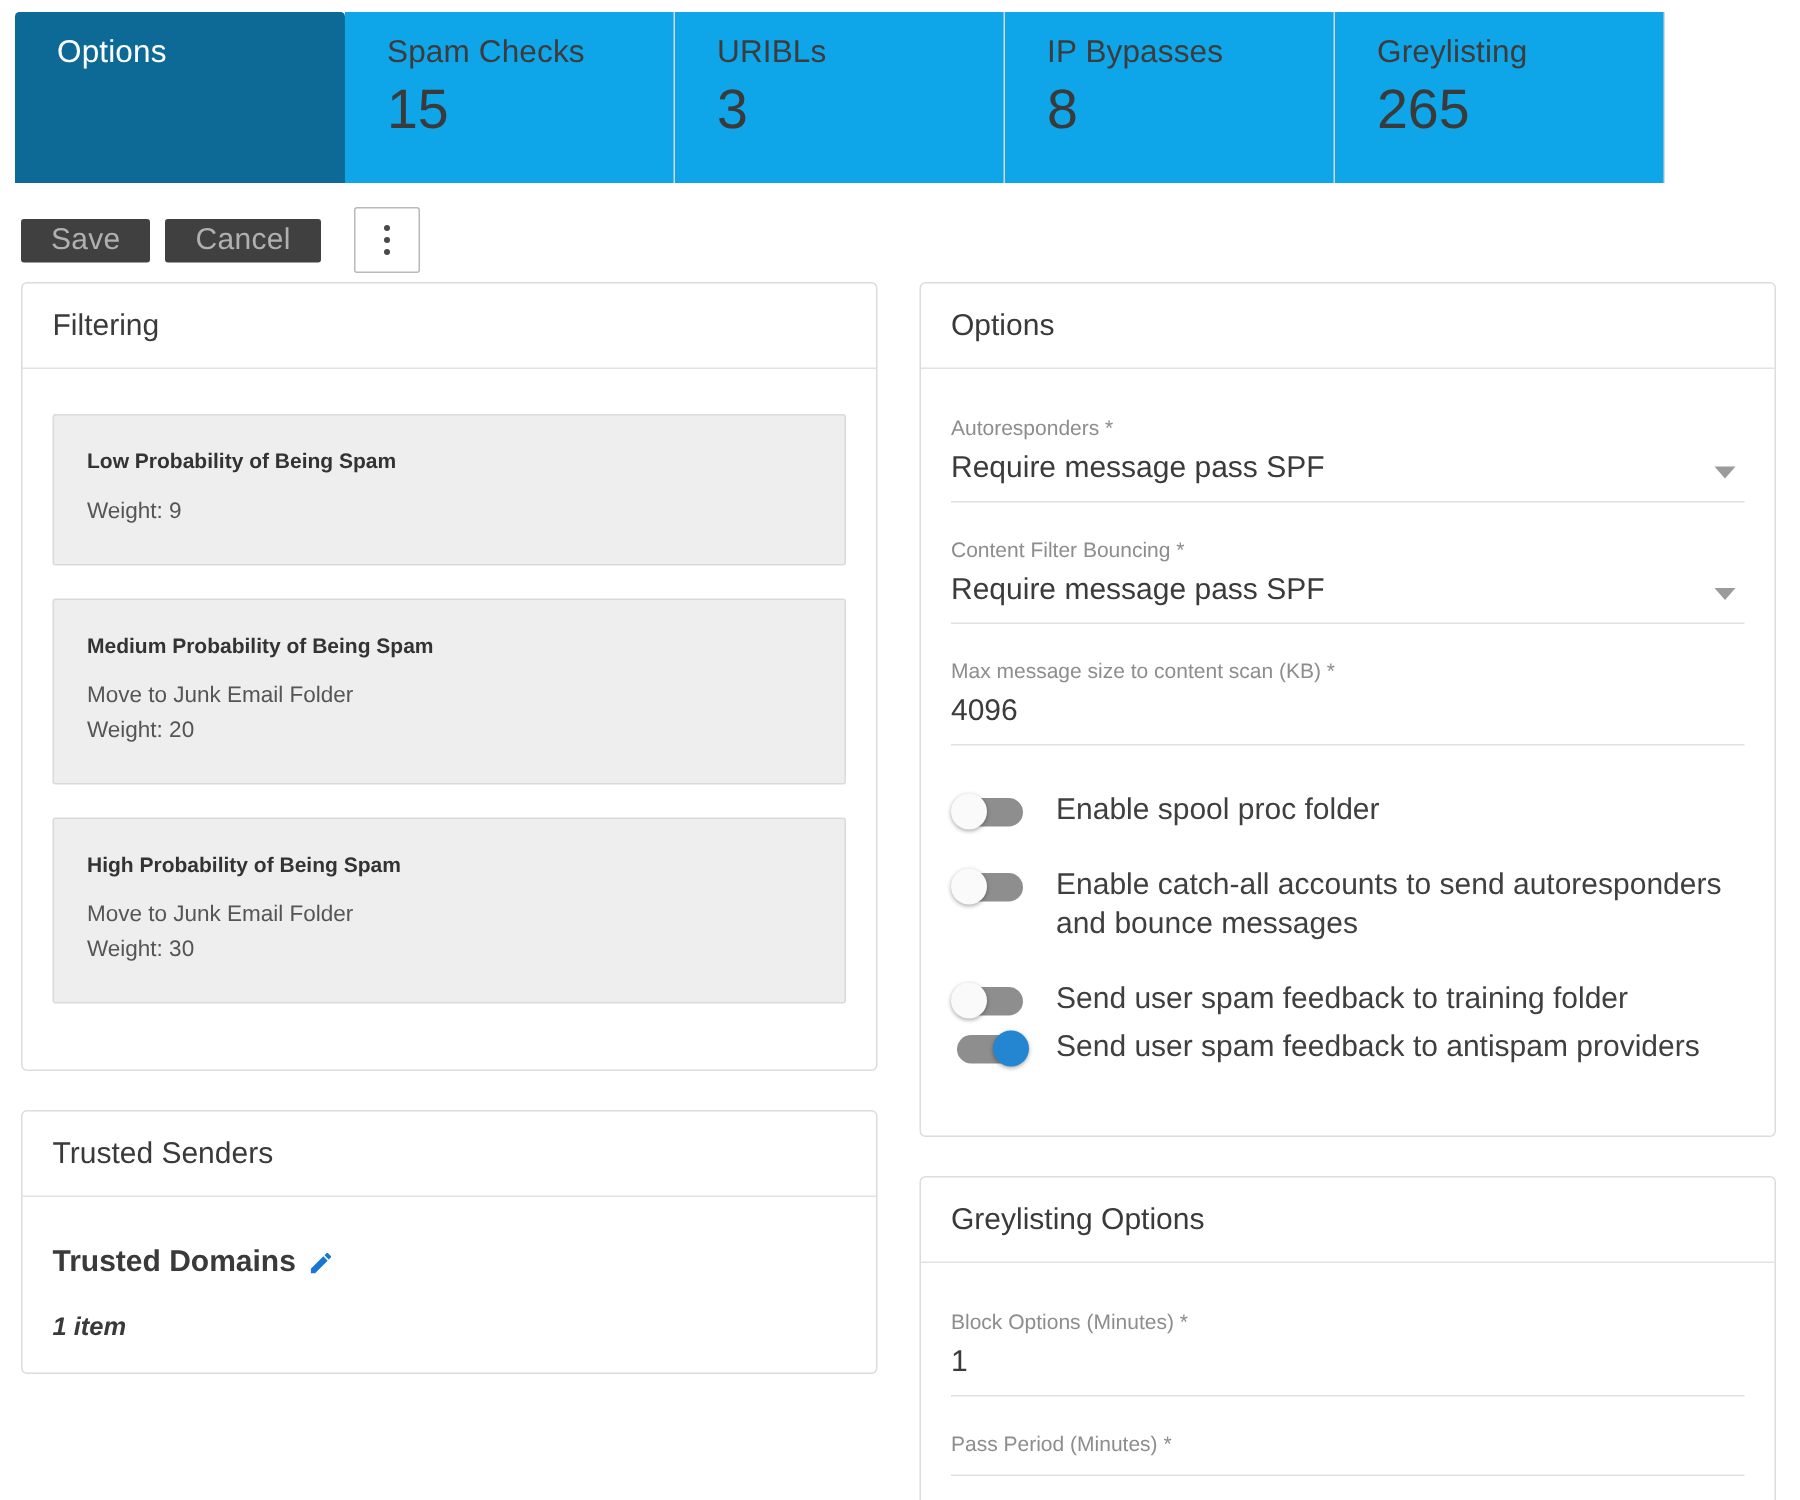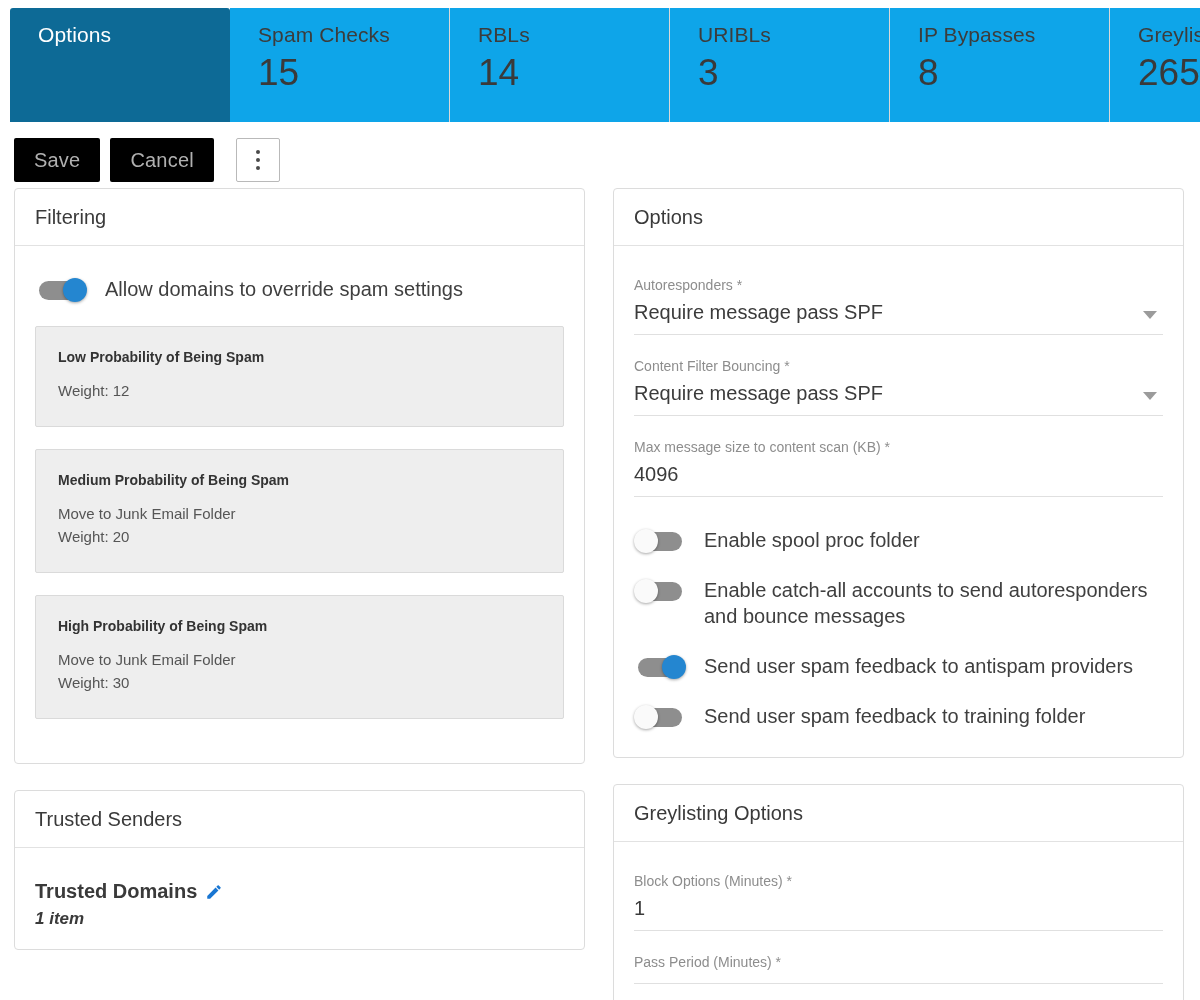--- a/index.html
+++ b/index.html
@@ -53,27 +53,27 @@
 
   
   .toolbar {
     display: flex;
     align-items: center;
     padding: 10px 0 0 14px;
     height: 66px;
     gap: 10px;
   }
   .btn-flat {
-    background: #000000;
+    background: #404040;
     border: none;
     border-radius: 2px;
     color: #b0b0b0;
     font-size: 20px;
     font-family: "Liberation Sans", sans-serif;
-    height: 44px;
+    height: 29px;
     padding: 0 20px;
     cursor: default;
     letter-spacing: .2px;
   }
   .btn-kebab {
     width: 44px; height: 44px;
     background: #ffffff;
     border: 1px solid #b9b9b9;
     border-radius: 2px;
     margin-left: 12px;
@@ -195,38 +195,34 @@
   .ts-name {
     font-size: 20px;
     color: #3a3a3a;
     display: flex; align-items: center; gap: 8px;
   }
   .pencil { display: inline-block; width: 18px; height: 18px; }
   .ts-count {
     font-size: 17px;
     font-style: italic;
     color: #3a3a3a;
-    margin-top: 6px;
+    margin-top: 22px;
   }
 </style>
 </head>
 <body>
 
 <div class="tabbar">
   <div class="tab active">
     <div class="tab-label">Options</div>
     <div class="tab-count"></div>
   </div>
   <div class="tab">
     <div class="tab-label">Spam Checks</div>
     <div class="tab-count">15</div>
-  </div>
-  <div class="tab">
-    <div class="tab-label">RBLs</div>
-    <div class="tab-count">14</div>
   </div>
   <div class="tab">
     <div class="tab-label">URIBLs</div>
     <div class="tab-count">3</div>
   </div>
   <div class="tab">
     <div class="tab-label">IP Bypasses</div>
     <div class="tab-count">8</div>
   </div>
   <div class="tab">
@@ -246,31 +242,24 @@
 </div>
 
 <div class="cols">
 
   <div class="col">
 
     <div class="card">
       <div class="card-head">Filtering</div>
       <div class="card-body">
 
-        <div class="switch-row">
-          <div class="switch on">
-            <span class="track"></span>
-            <span class="knob"></span>
-          </div>
-          <div class="switch-label">Allow domains to override spam settings</div>
-        </div>
 
         <div class="lvlbox">
           <div class="lvl-title">Low Probability of Being Spam</div>
-          <div class="lvl-line">Weight: 12</div>
+          <div class="lvl-line">Weight: 9</div>
         </div>
 
         <div class="lvlbox">
           <div class="lvl-title">Medium Probability of Being Spam</div>
           <div class="lvl-line">Move to Junk Email Folder</div>
           <div class="lvl-line">Weight: 20</div>
         </div>
 
         <div class="lvlbox">
           <div class="lvl-title">High Probability of Being Spam</div>
@@ -330,36 +319,36 @@
         </div>
 
         <div class="switch-row">
           <div class="switch off">
             <span class="track"></span>
             <span class="knob"></span>
           </div>
           <div class="switch-label">Enable catch-all accounts to send autoresponders and bounce messages</div>
         </div>
 
+        <div class="switch-row" style="margin-bottom:6px;">
+          <div class="switch off">
+            <span class="track"></span>
+            <span class="knob"></span>
+          </div>
+          <div class="switch-label">Send user spam feedback to training folder</div>
+        </div>
+
         <div class="switch-row">
           <div class="switch on">
             <span class="track"></span>
             <span class="knob"></span>
           </div>
           <div class="switch-label">Send user spam feedback to antispam providers</div>
         </div>
 
-        <div class="switch-row" style="margin-bottom:6px;">
-          <div class="switch off">
-            <span class="track"></span>
-            <span class="knob"></span>
-          </div>
-          <div class="switch-label">Send user spam feedback to training folder</div>
-        </div>
-
       </div>
     </div>
 
     <div class="card">
       <div class="card-head">Greylisting Options</div>
       <div class="card-body">
         <div class="field">
           <div class="field-label">Block Options (Minutes) *</div>
           <div class="field-value">1</div>
         </div>

